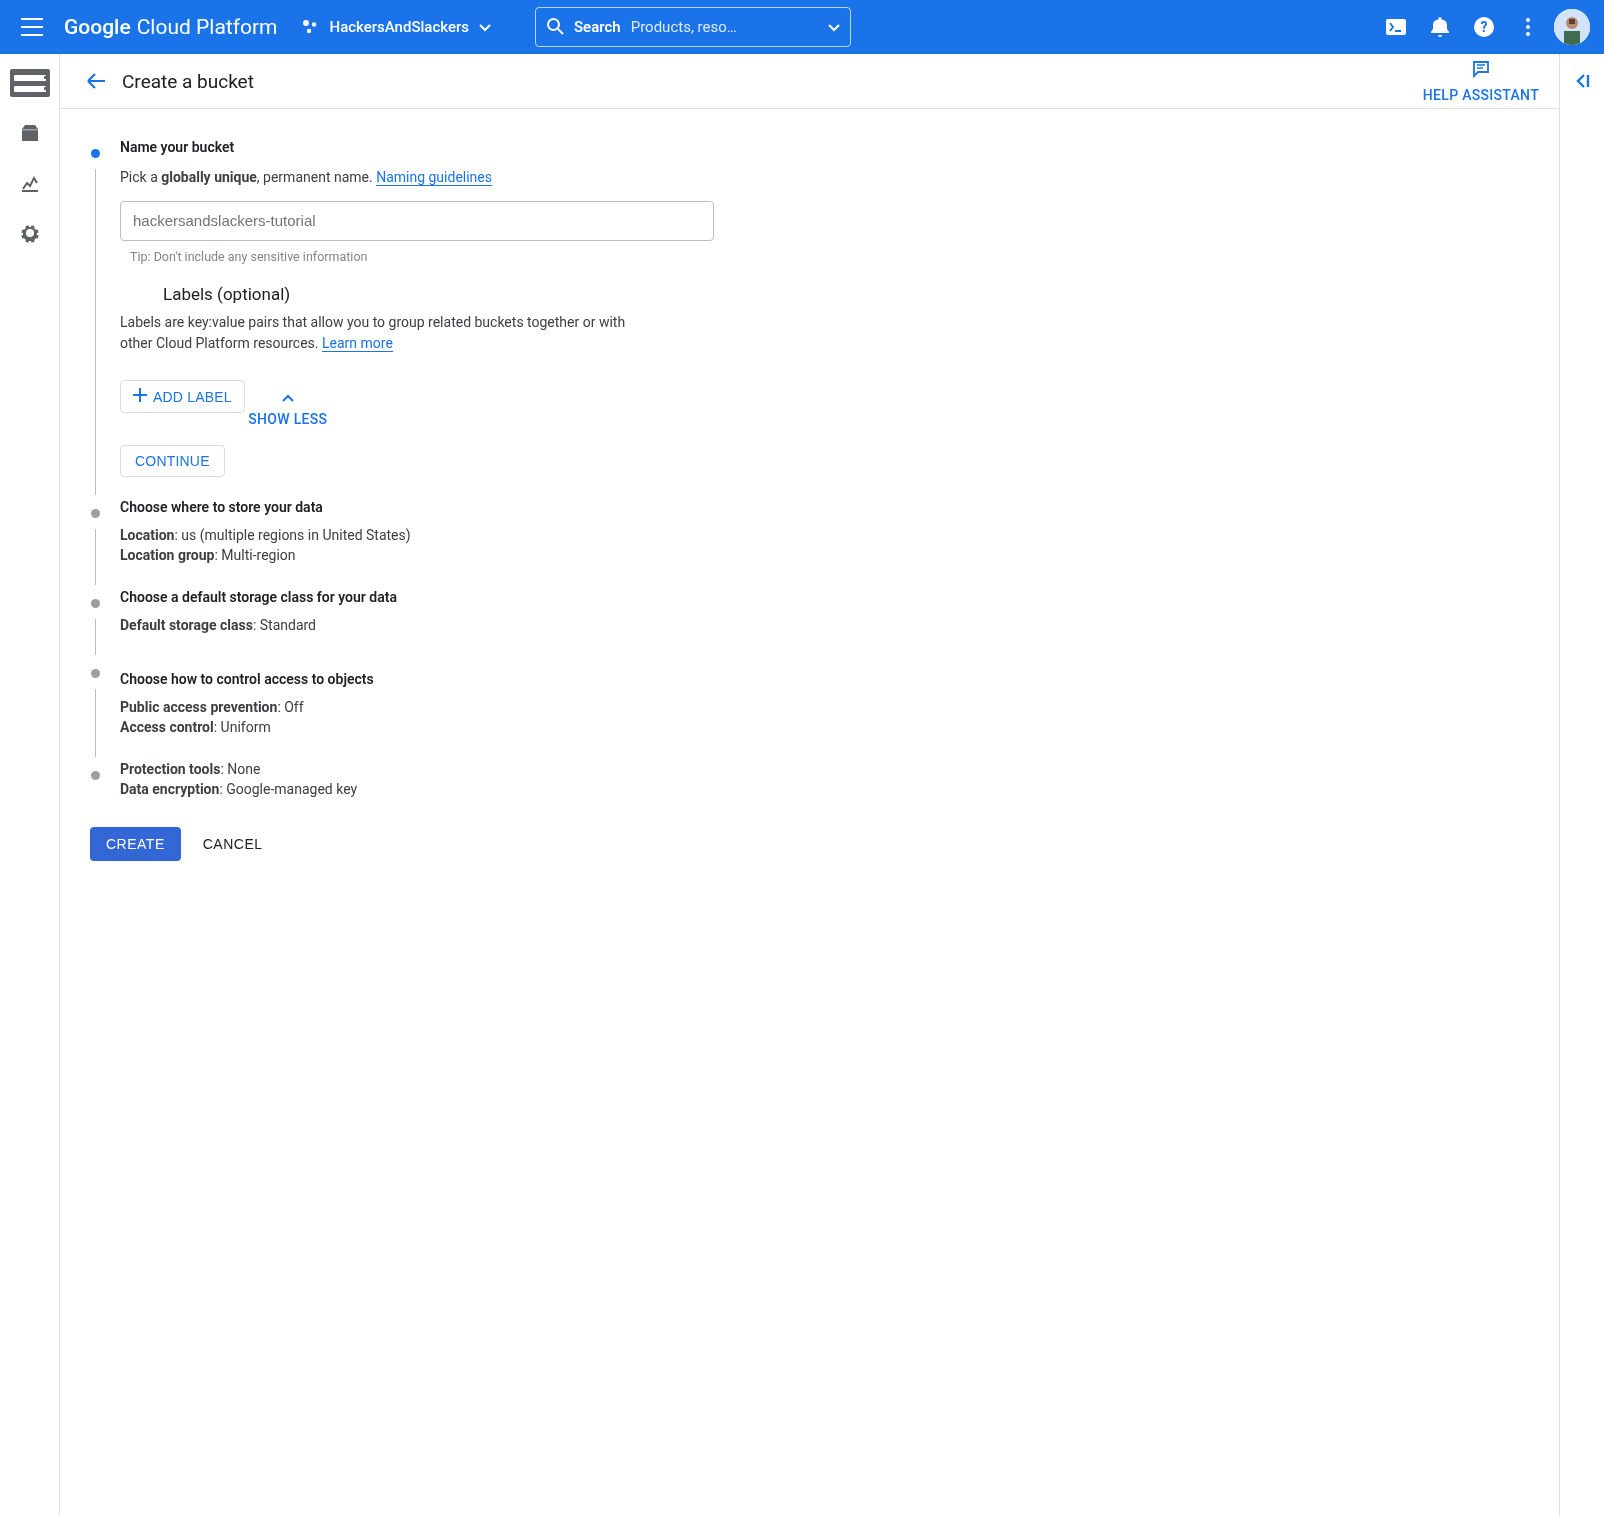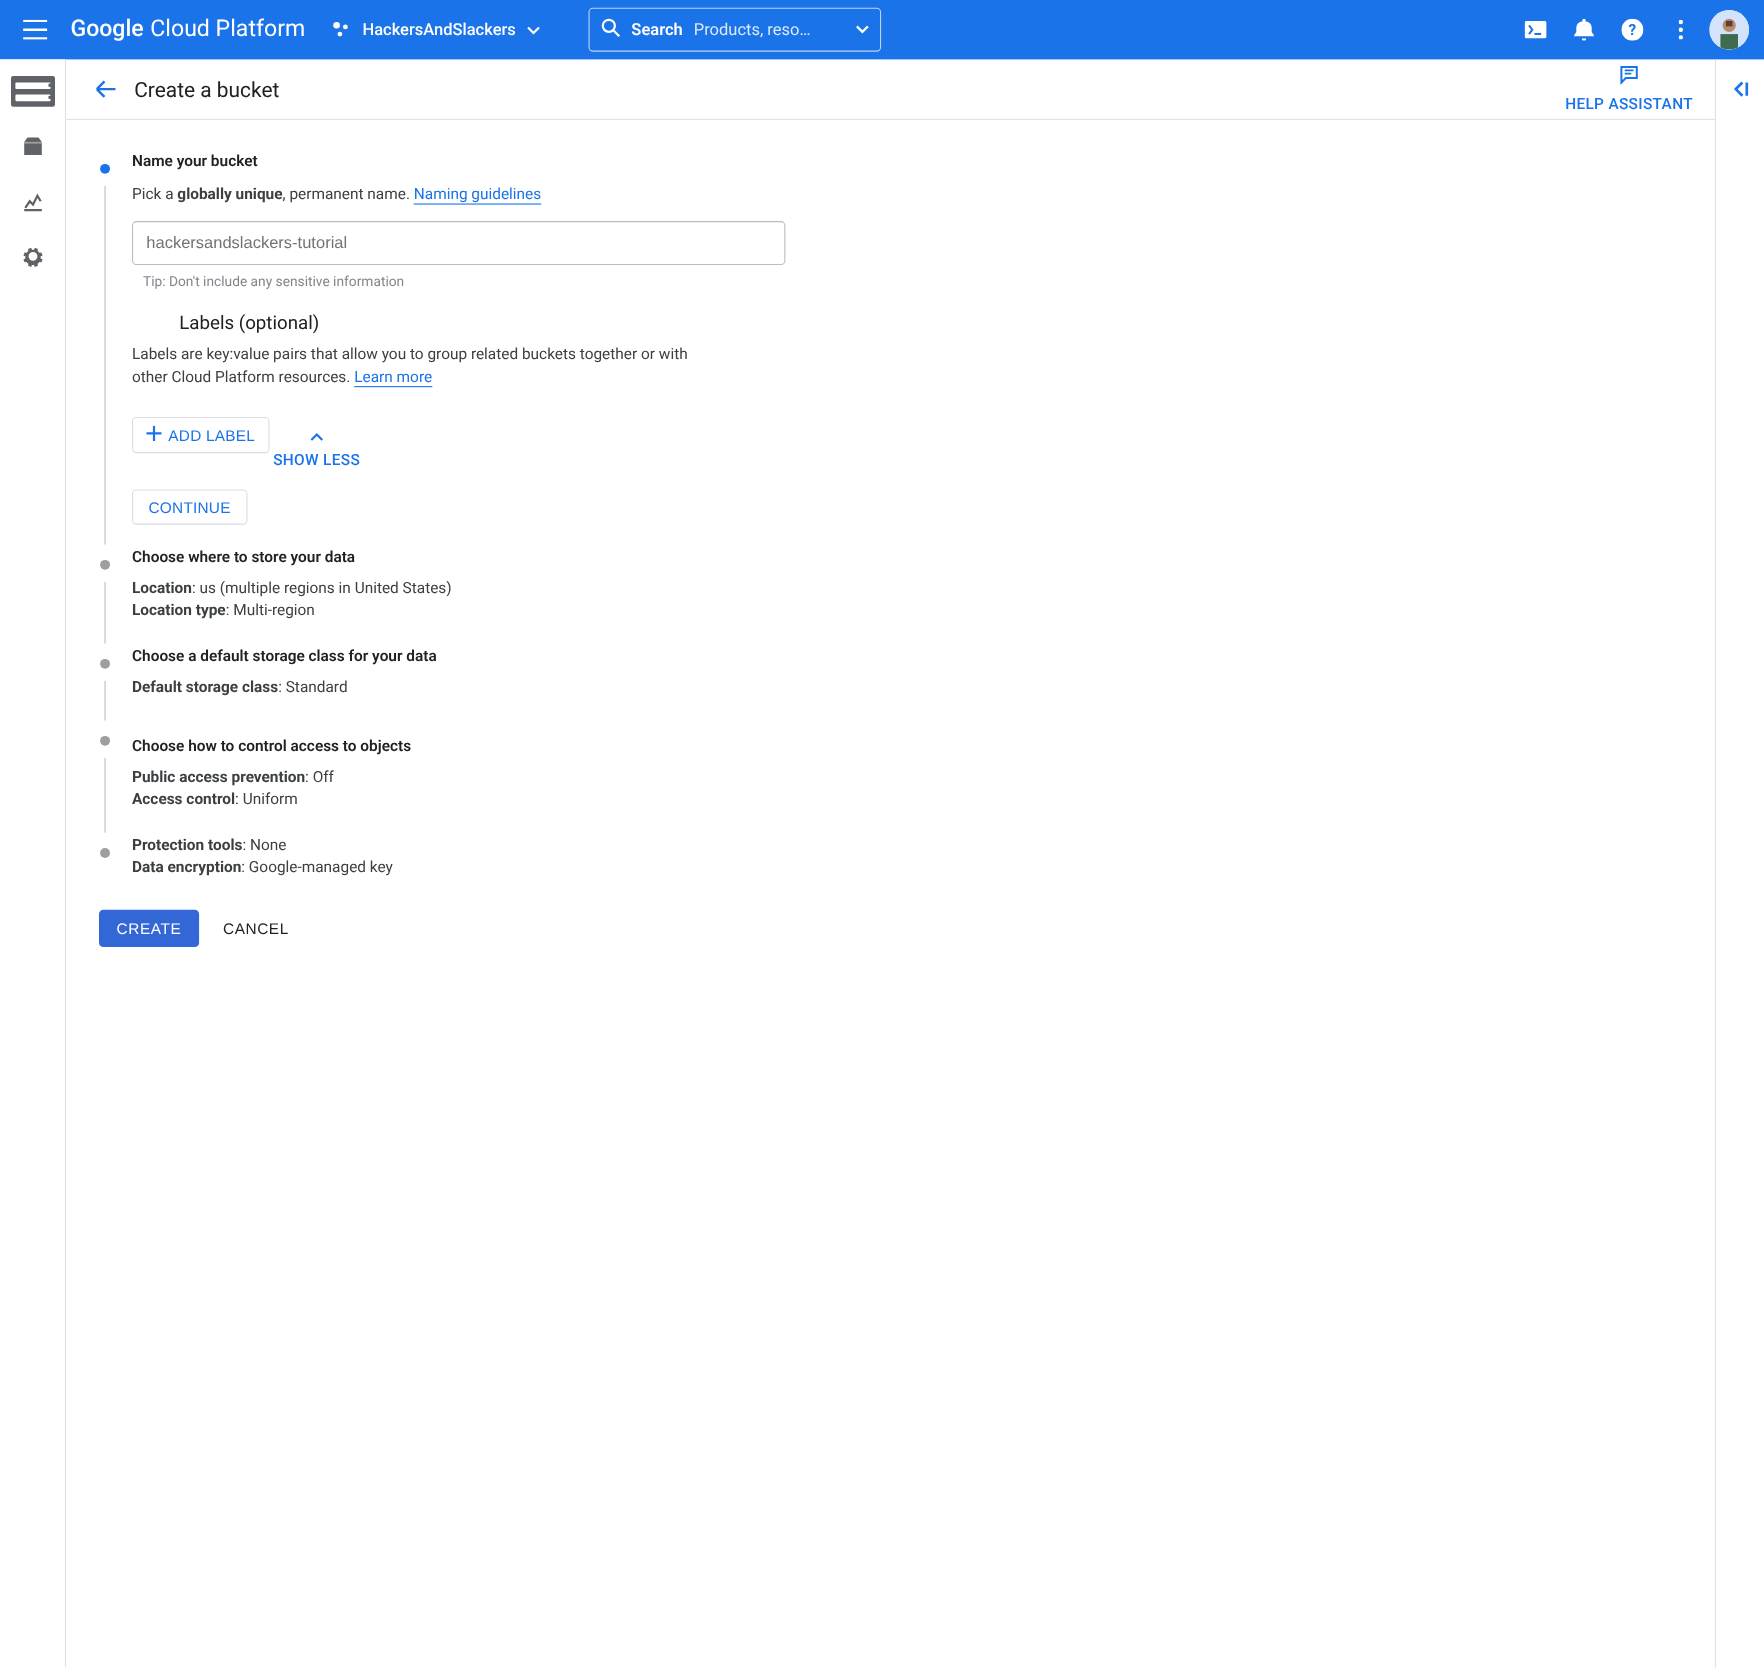--- a/index.html
+++ b/index.html
@@ -4,21 +4,21 @@
 <style>
   * { box-sizing: border-box; margin: 0; padding: 0; }
   body { font-family: "Google Sans", Roboto, Arial, sans-serif; font-size: 14px; color: #202124; background: #fff; }
   
   .topbar { background: #1a73e8; height: 54px; display: flex; align-items: center; padding: 0 12px; color: #fff; gap: 8px; }
   .hamburger { width: 40px; height: 40px; display: flex; align-items: center; justify-content: center; cursor: pointer; }
   .logo { font-size: 21px; font-weight: 400; display: flex; align-items: baseline; gap: 6px; margin-left: 4px; margin-right: 8px;}
   .logo .g { font-weight: 500; }
   .project-picker { display: flex; align-items: center; gap: 10px; font-size: 15px; font-weight: 500; padding: 0 8px; cursor: pointer; }
   .dots-icon svg { display:block; }
-  .searchbox { flex: 0 0 auto; width: 266px; margin-left: 28px; height: 40px; border: 1px solid rgba(255,255,255,0.7); border-radius: 4px; display: flex; align-items: center; padding: 0 10px; gap: 10px; color: #fff; }
+  .searchbox { flex: 0 0 auto; width: 316px; margin-left: 28px; height: 40px; border: 1px solid rgba(255,255,255,0.7); border-radius: 4px; display: flex; align-items: center; padding: 0 10px; gap: 10px; color: #fff; }
   .searchbox .sl { font-weight: 600; font-size: 15px;}
   .searchbox .ph { color: rgba(255,255,255,0.85); font-size:15px; white-space: nowrap; overflow:hidden; text-overflow: ellipsis; flex:1;}
   .topbar-right { margin-left: auto; display: flex; align-items: center; gap: 4px; }
   .top-icon { width: 40px; height: 40px; display: flex; align-items: center; justify-content: center; cursor: pointer; }
   .avatar { width: 36px; height: 36px; border-radius: 50%; background: #e8f0fe; overflow:hidden; display:flex; align-items:flex-end; justify-content:center;}
   
   .shell { display: flex; min-height: calc(100vh - 54px); }
   .leftnav { width: 59px; flex-shrink:0; background:#fff; display:flex; flex-direction:column; align-items:center; padding-top: 8px; gap: 8px; }
   .main-wrap { flex:1; border-left:1px solid #e0e0e0; border-right:1px solid #e0e0e0; }
   .nav-ic { width: 42px; height: 42px; display:flex; align-items:center; justify-content:center; cursor:pointer; color:#5f6368;}
@@ -223,21 +223,21 @@
         </div>
       </div>
 
       <div class="step collapsed">
         <div class="dotcol">
             <div class="dot"></div>
           </div>
         <div class="body">
           <h2>Choose where to store your data</h2>
           <div class="summary-line"><b>Location</b><span>: us (multiple regions in United States)</span></div>
-          <div class="summary-line"><b>Location type</b><span>: Multi-region</span></div>
+          <div class="summary-line"><b>Location group</b><span>: Multi-region</span></div>
         </div>
       </div>
 
       <div class="step collapsed">
         <div class="dotcol">
             <div class="dot"></div>
           </div>
         <div class="body">
           <h2>Choose a default storage class for your data</h2>
           <div class="summary-line"><b>Default storage class</b><span>: Standard</span></div>

